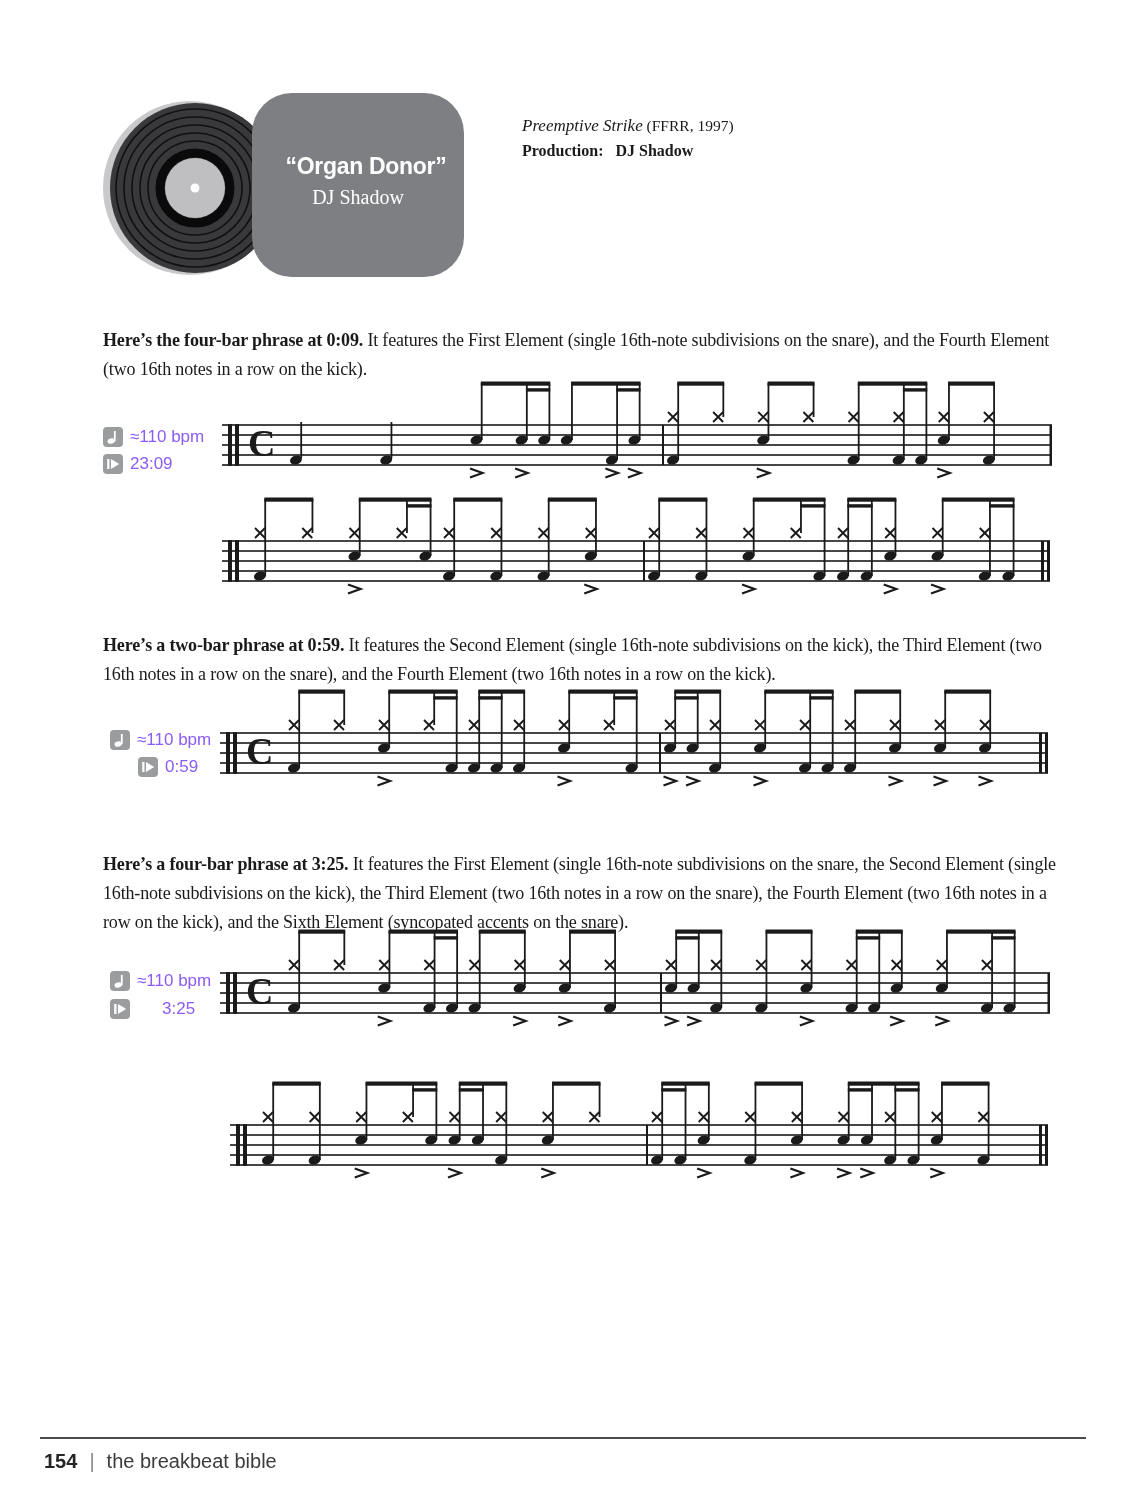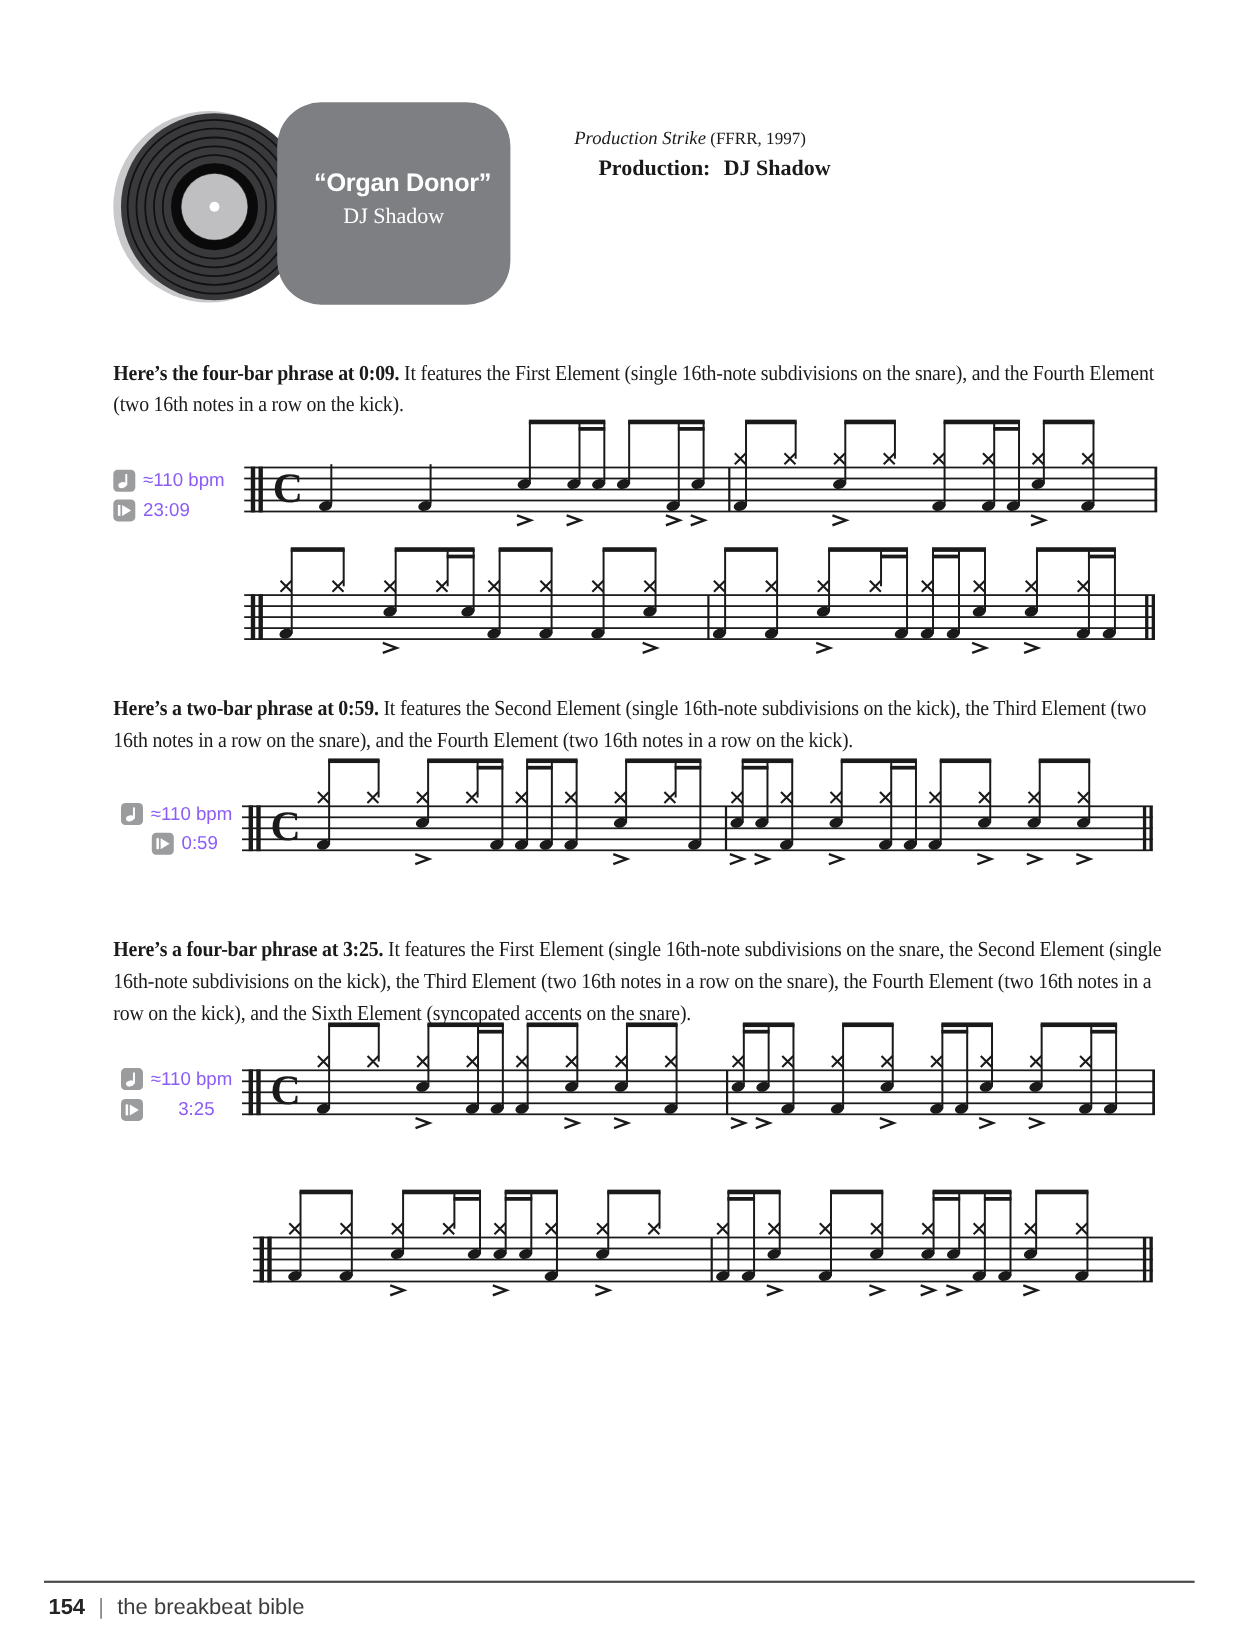--- a/index.html
+++ b/index.html
@@ -11,21 +11,21 @@
   .card{position:absolute;left:252px;top:93px;width:212px;height:184px;
         background:#7d7f82;border-radius:40px;text-align:center;}
   .card .title{margin-top:60px;font-family:"Liberation Sans",sans-serif;
         font-weight:bold;font-size:23px;color:#ffffff;letter-spacing:-.3px;padding-left:16px;}
   .card .artist{margin-top:6px;font-size:20px;color:#ffffff;}
 
   
   .release-line{position:absolute;left:522px;top:116px;font-size:17px;}
   .release-line .album{font-style:italic;}
   .release-line .labelyear{font-size:15.5px;}
-  .production{position:absolute;left:544px;top:142px;font-size:20px;font-weight:bold;}
+  .production{position:absolute;left:522px;top:142px;font-size:16px;font-weight:bold;}
   .production .val{margin-left:12px;}
   .descr{position:absolute;left:522px;top:184px;width:500px;
          font-size:19.5px;line-height:28px;}
 
   
   .heading{position:absolute;left:103px;width:1040px;font-size:19.5px;line-height:29px;
            transform:scaleX(.925);transform-origin:left top;letter-spacing:-.2px;}
   .heading .hb{font-weight:bold;}
   .h1{top:305px;} .h2{top:610px;} .h3{top:829px;}
 
@@ -63,21 +63,21 @@
     <circle cx="93" cy="92" r="35" fill="none" stroke="#0a0a0b" stroke-width="9"></circle>
     <circle cx="93" cy="92" r="30" fill="#bfbfc1"></circle>
     <circle cx="93" cy="92" r="4.5" fill="#ffffff"></circle>
   </svg>
 
   <div class="card">
     <div class="title">“Organ Donor”</div>
     <div class="artist">DJ Shadow</div>
   </div>
 
-  <div class="release-line"><span class="album">Production Strike</span><span class="labelyear"> (FFRR, 1997)</span></div>
+  <div class="release-line"><span class="album">Preemptive Strike</span><span class="labelyear"> (FFRR, 1997)</span></div>
   <div class="production"><span>Production:</span><span class="val">DJ Shadow</span></div>
 
   <p class="heading h1"><span class="hb">Here’s the four-bar phrase at 0:09.</span> <span>It features the First Element (single 16th-note subdivisions on the snare), and the Fourth Element (two 16th notes in a row on the kick).</span></p>
   <p class="heading h2"><span class="hb">Here’s a two-bar phrase at 0:59.</span> <span>It features the Second Element (single 16th-note subdivisions on the kick), the Third Element (two 16th notes in a row on the snare), and the Fourth Element (two 16th notes in a row on the kick).</span></p>
   <p class="heading h3"><span class="hb">Here’s a four-bar phrase at 3:25.</span> <span>It features the First Element (single 16th-note subdivisions on the snare, the Second Element (single 16th-note subdivisions on the kick), the Third Element (two 16th notes in a row on the snare), the Fourth Element (two 16th notes in a row on the kick), and the Sixth Element (syncopated accents on the snare).</span></p>
 
   <div class="badge" style="left:103px;top:427px;">
     <svg class="ic" viewBox="0 0 20 20">
         <ellipse cx="8.2" cy="14" rx="3.7" ry="2.7" transform="rotate(-15 8.2 14)" fill="#fff"></ellipse>
         <rect x="10.9" y="4" width="1.8" height="10.2" fill="#fff"></rect>

